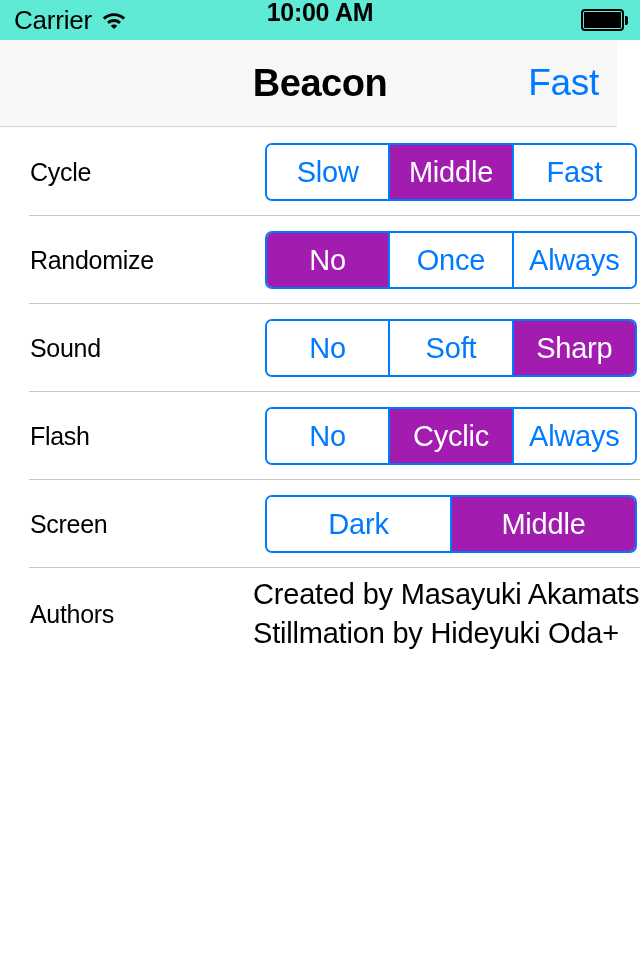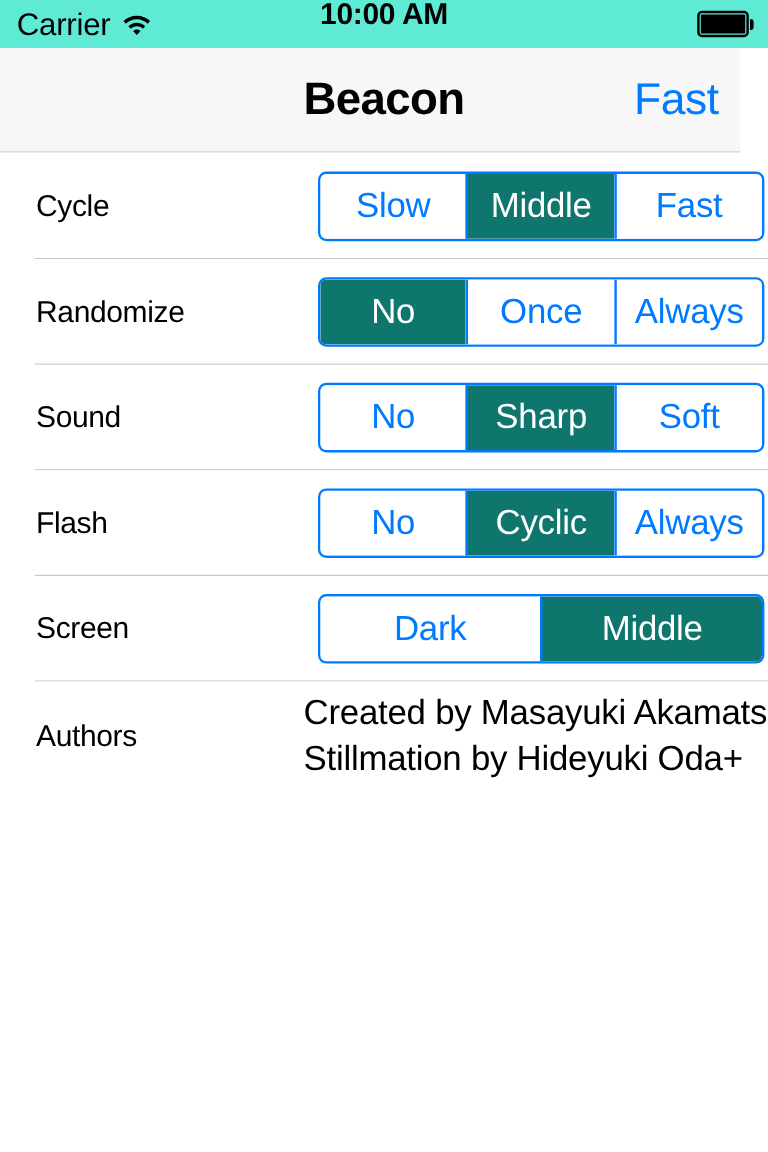--- a/index.html
+++ b/index.html
@@ -210,21 +210,21 @@
     border-left: 2px solid #007aff;
     box-sizing: border-box;
     cursor: pointer;
     letter-spacing: -0.2px;
     user-select: none;
   }
   .segment:first-child {
     border-left: none;
   }
   .segment.selected {
-    background: #0f766e;
+    background: #a21caf;
     color: #ffffff;
   }
 
   
   .row.authors {
     height: 92px;
   }
   .authors-value {
     position: absolute;
     left: 253px;
@@ -296,22 +296,22 @@
         <div class="segment selected">No</div>
         <div class="segment">Once</div>
         <div class="segment">Always</div>
       </div>
     </div>
 
     <div class="row has-sep">
       <div class="row-label">Sound</div>
       <div class="segmented">
         <div class="segment">No</div>
+        <div class="segment">Soft</div>
         <div class="segment selected">Sharp</div>
-        <div class="segment">Soft</div>
       </div>
     </div>
 
     <div class="row has-sep">
       <div class="row-label">Flash</div>
       <div class="segmented">
         <div class="segment">No</div>
         <div class="segment selected">Cyclic</div>
         <div class="segment">Always</div>
       </div>

